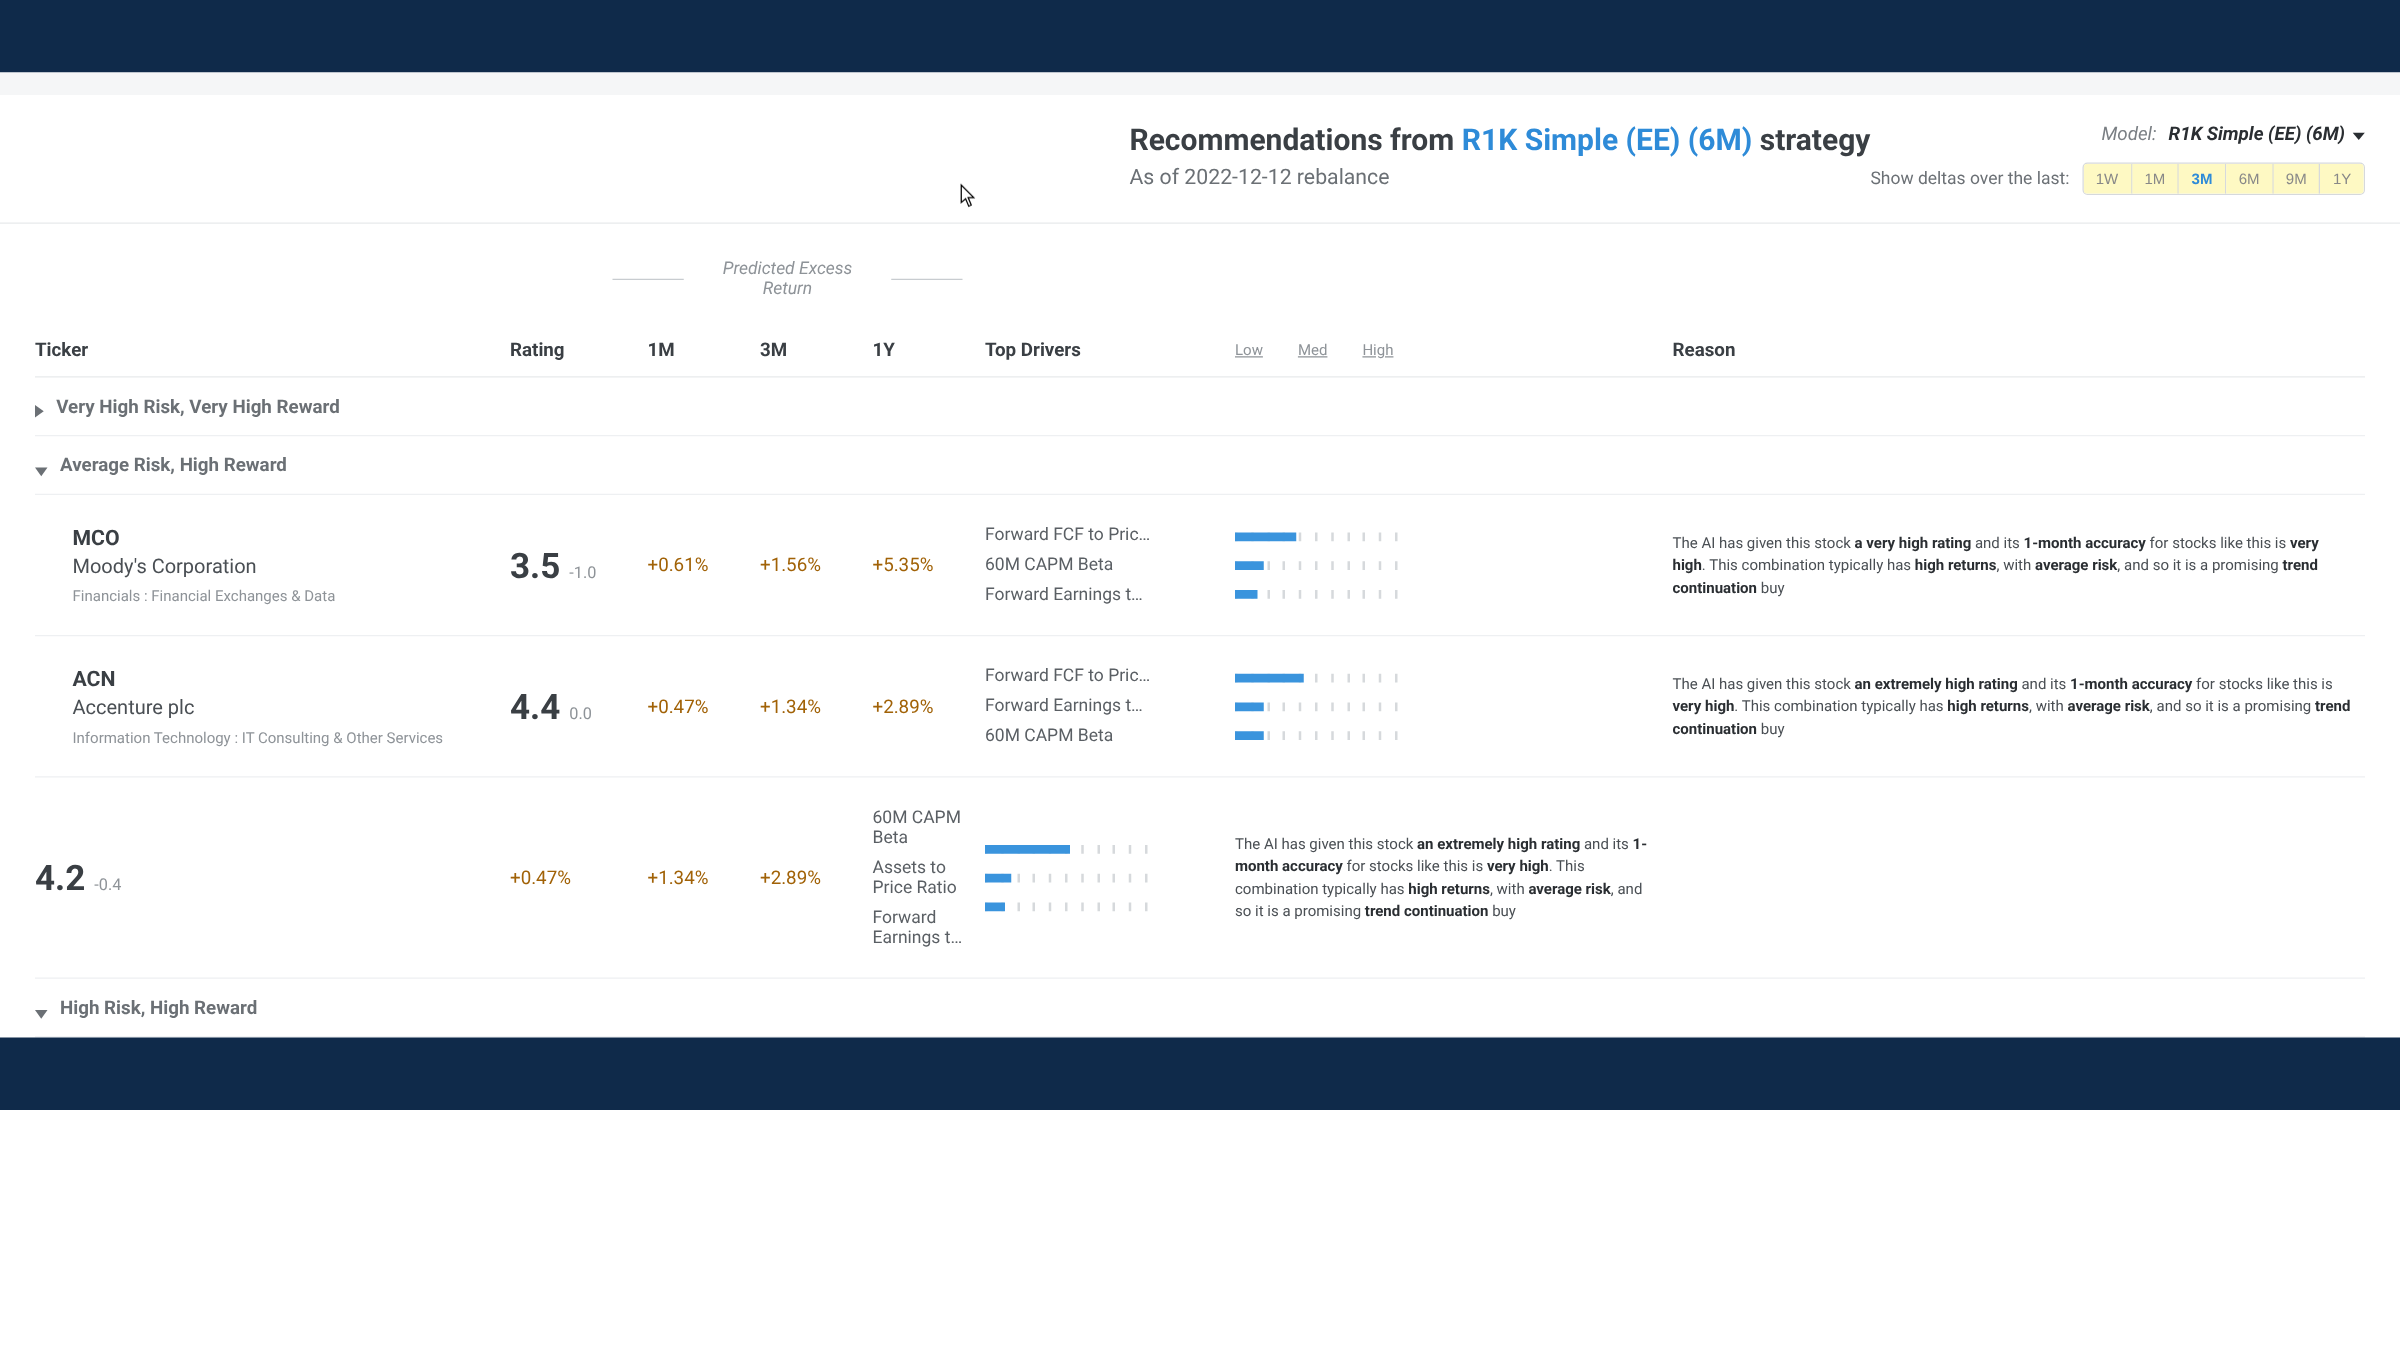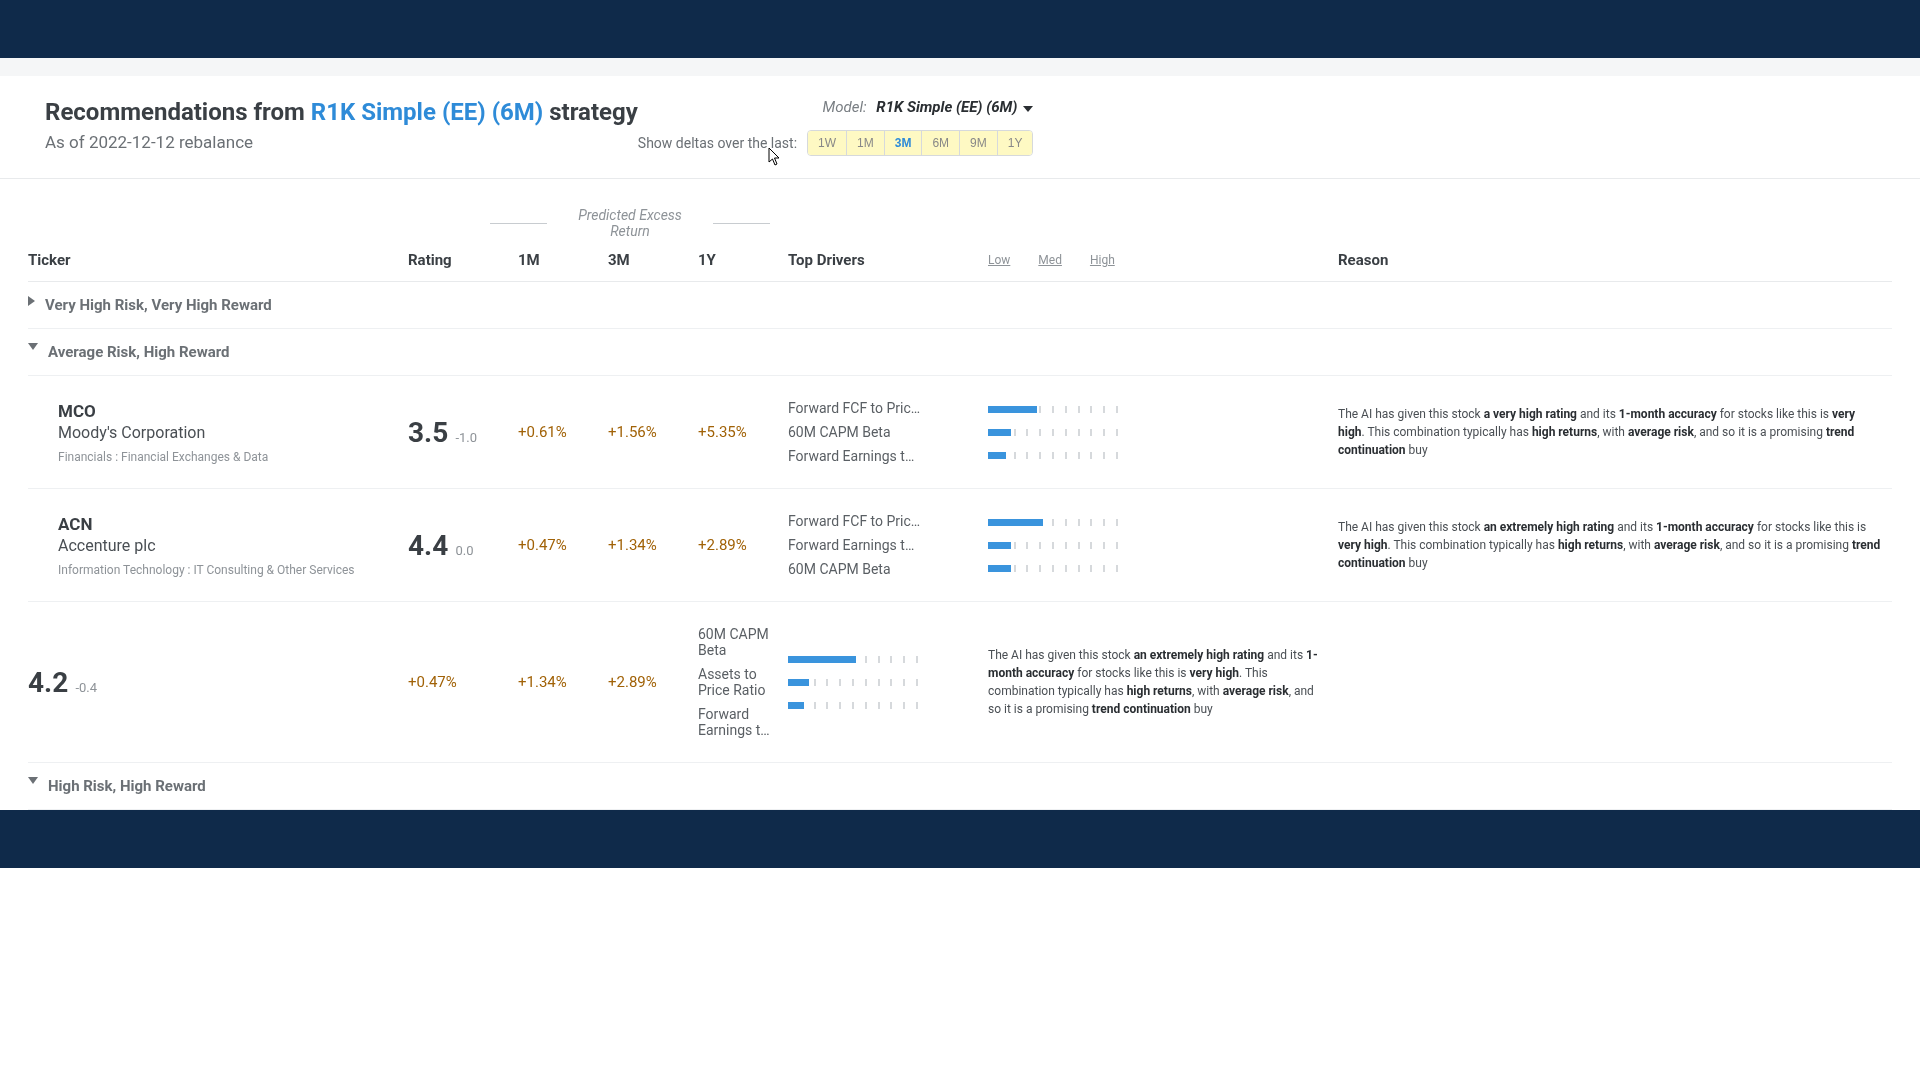--- a/index.html
+++ b/index.html
@@ -1,41 +1,41 @@
 <!DOCTYPE html>
 <html><head>
 <meta charset="utf-8">
 <style>
 * { margin: 0; padding: 0; box-sizing: border-box; }
 body { font-family: -apple-system, BlinkMacSystemFont, "Segoe UI", Roboto, Helvetica, Arial, sans-serif; background: #fff; color: #333; }
 .top-bar { background: #0f2a4a; height: 58px; }
 .bottom-bar { background: #0f2a4a; height: 58px; }
 .content-wrap { padding: 0 0 0 0; }
 .header-strip { background: #f5f6f7; height: 18px; }
-.header-row { display: flex; justify-content: flex-start; align-items: flex-start; padding: 22px 28px 0 45px; }
+.header-row { display: flex; justify-content: flex-end; align-items: flex-start; padding: 22px 28px 0 45px; }
 .title-block h1 { font-size: 24px; font-weight: 700; color: #3a3f44; }
 .title-block h1 .strategy-name { color: #2e8bd8; }
 .subtitle { font-size: 17px; color: #6b7075; margin-top: 6px; }
 .model-area { text-align: right; }
 .model-line { font-size: 15px; color: #7a7f84; font-style: italic; }
 .model-sel { font-weight: 700; color: #2a2e32; margin-left: 6px; display: inline-flex; align-items: center; cursor: pointer; }
 .caret-down { margin-left: 6px; }
 .delta-row { display: flex; align-items: center; margin-top: 14px; font-size: 14px; color: #6b7075; }
 .delta-label { margin-right: 10px; }
 .seg { display: inline-flex; border: 1px solid #d6d9dc; border-radius: 4px; overflow: hidden; }
 .seg button { background: #fef9c3; border: none; border-right: 1px solid #d6d9dc; padding: 5px 10px; font-size: 12px; color: #888; cursor: pointer; }
 .seg button:last-child { border-right: none; }
 .seg button.active { color: #2e8bd8; font-weight: 700; }
 .divider { border-bottom: 1px solid #e8eaec; margin: 22px 0 0 0; }
-.predicted-label { text-align: center; margin: 28px 0 0 0; font-size: 14px; color: #8e9398; font-style: italic; display: flex; align-items: center; justify-content: center; gap: 14px; }
+.predicted-label { text-align: center; margin: 28px 0 20px 0; font-size: 14px; color: #8e9398; font-style: italic; display: flex; align-items: center; justify-content: center; gap: 14px; }
 .predicted-label .hr { width: 60px; height: 1px; background: #c8ccd0; }
 .table-wrap { padding: 0 28px; }
 .thead { display: grid; grid-template-columns: 380px 110px 90px 90px 90px 200px 350px 1fr; align-items: center; font-size: 15px; font-weight: 700; color: #3a3f44; padding: 12px 0; border-bottom: 1px solid #e8eaec; }
 .thead .scale-labels { display: flex; gap: 28px; font-weight: 400; font-size: 12px; color: #8e9398; text-decoration: underline; }
-.group-row { display: flex; align-items: flex-start; gap: 10px; padding: 14px 0; border-bottom: 1px solid #eef0f2; font-size: 15px; font-weight: 700; color: #6b7075; cursor: pointer; }
+.group-row { display: flex; align-items: flex-end; gap: 10px; padding: 14px 0; border-bottom: 1px solid #eef0f2; font-size: 15px; font-weight: 700; color: #6b7075; cursor: pointer; }
 .tri { width: 0; height: 0; display: inline-block; }
 .tri.right { border-top: 5px solid transparent; border-bottom: 5px solid transparent; border-left: 7px solid #6b7075; }
 .tri.down { border-left: 5px solid transparent; border-right: 5px solid transparent; border-top: 7px solid #6b7075; }
 .stock-row { display: grid; grid-template-columns: 380px 110px 90px 90px 90px 200px 350px 1fr; align-items: center; padding: 20px 0; border-bottom: 1px solid #eef0f2; }
 .ticker-cell { padding-left: 30px; }
 .ticker { font-size: 17px; font-weight: 700; color: #3a3f44; }
 .company { font-size: 16px; color: #4a4f54; margin-top: 2px; }
 .sector { font-size: 12px; color: #8e9398; margin-top: 8px; }
 .rating-cell { font-size: 28px; font-weight: 700; color: #3a3f44; }
 .rating-delta { font-size: 13px; font-weight: 400; color: #8e9398; margin-left: 4px; }

